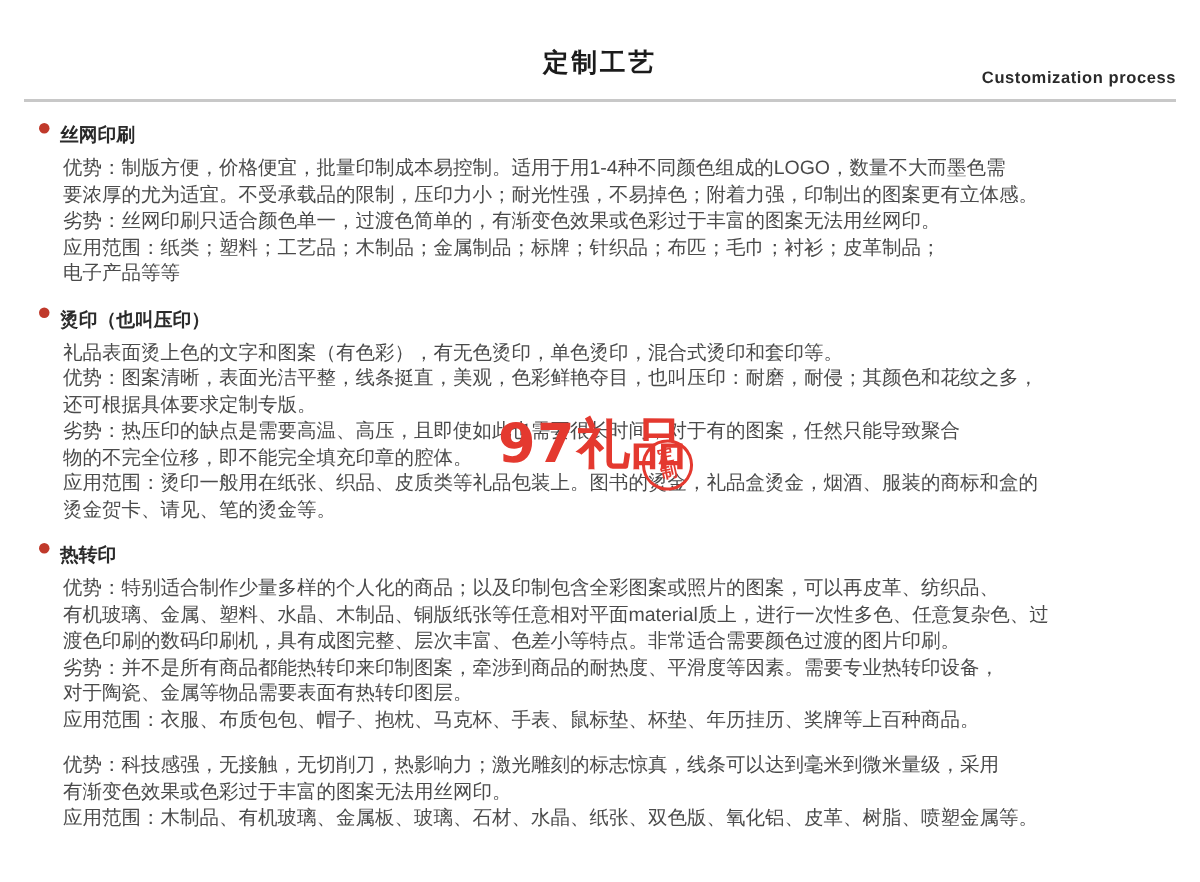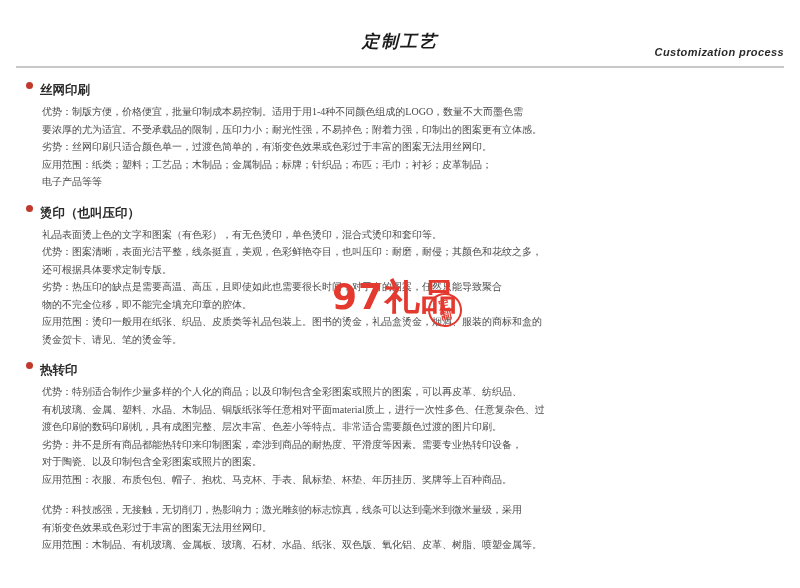--- a/index.html
+++ b/index.html
@@ -19,21 +19,20 @@
     position: relative;
     width: 800px;
     height: 588px;
     box-sizing: border-box;
     padding: 0 16px;
   }
   
   .header {
     position: relative;
     height: 66px;
-    font-style: italic;
   }
   .header-title {
     position: absolute;
     top: 30px;
     left: 0;
     right: 0;
     text-align: center;
     font-size: 17px;
     font-weight: bold;
     letter-spacing: 2px;
@@ -72,26 +71,25 @@
     border-radius: 50%;
     background: #c0392b;
     margin-right: 7px;
     flex: 0 0 auto;
   }
   .sec-body {
     margin-left: 26px;
     margin-right: 14px;
   }
   .para {
-    font-size: 10px;
+    font-size: 13px;
     line-height: 16.5px;
     color: #4a4a4a;
     margin: 0 0 1px 0;
     text-align: justify;
-    font-family: Liberation Serif, serif;
   }
   
   .watermark {
     position: absolute;
     left: 332px;
     top: 283px;
     pointer-events: none;
     user-select: none;
   }
   .wm-text {
@@ -167,21 +165,21 @@
   <div class="section">
     <div class="sec-title">
       <span class="bullet"></span>
       <span>热转印</span>
     </div>
     <div class="sec-body">
       <p class="para">优势：特别适合制作少量多样的个人化的商品；以及印制包含全彩图案或照片的图案，可以再皮革、纺织品、</p>
       <p class="para">有机玻璃、金属、塑料、水晶、木制品、铜版纸张等任意相对平面material质上，进行一次性多色、任意复杂色、过</p>
       <p class="para">渡色印刷的数码印刷机，具有成图完整、层次丰富、色差小等特点。非常适合需要颜色过渡的图片印刷。</p>
       <p class="para">劣势：并不是所有商品都能热转印来印制图案，牵涉到商品的耐热度、平滑度等因素。需要专业热转印设备，</p>
-      <p class="para">对于陶瓷、以及印制包含全彩图案或照片的图案。</p>
+      <p class="para">对于陶瓷、金属等物品需要表面有热转印图层。</p>
       <p class="para">应用范围：衣服、布质包包、帽子、抱枕、马克杯、手表、鼠标垫、杯垫、年历挂历、奖牌等上百种商品。</p>
     </div>
   </div>
 
   <div class="section">
     <div class="sec-body">
       <p class="para">优势：科技感强，无接触，无切削刀，热影响力；激光雕刻的标志惊真，线条可以达到毫米到微米量级，采用</p>
       <p class="para">有渐变色效果或色彩过于丰富的图案无法用丝网印。</p>
       <p class="para">应用范围：木制品、有机玻璃、金属板、玻璃、石材、水晶、纸张、双色版、氧化铝、皮革、树脂、喷塑金属等。</p>
     </div>

